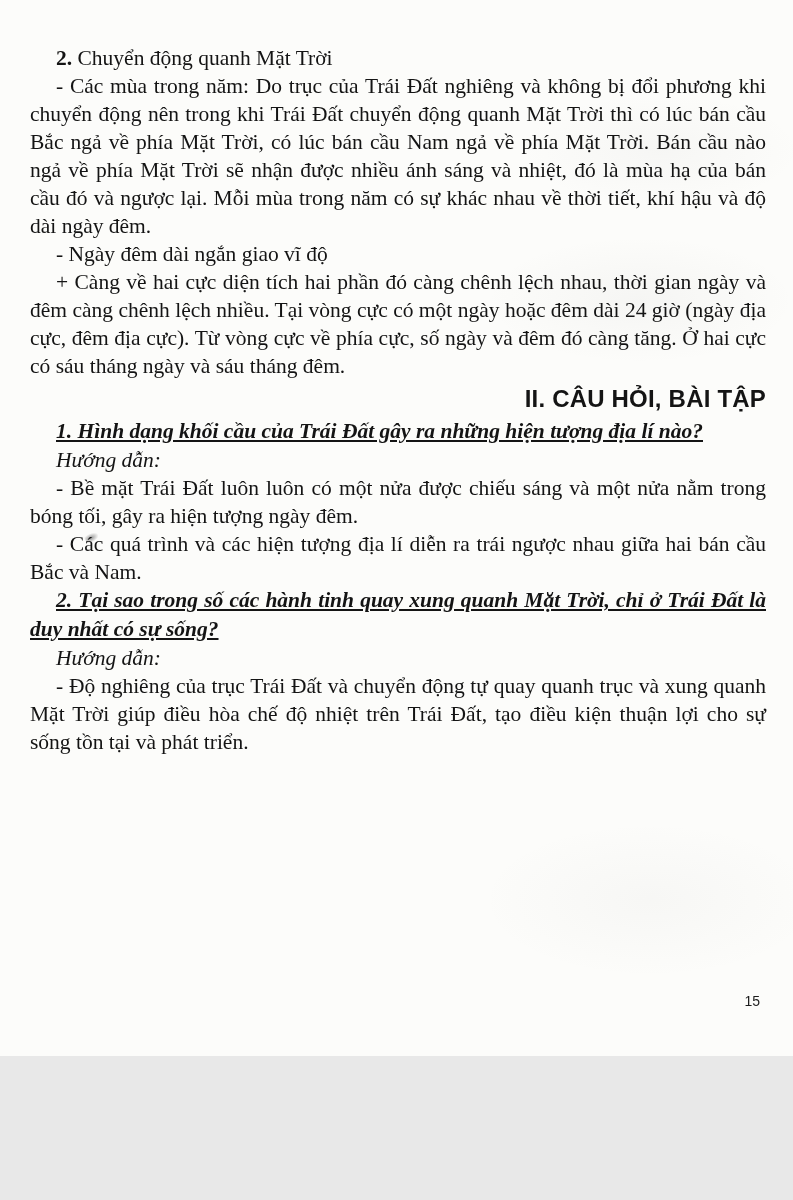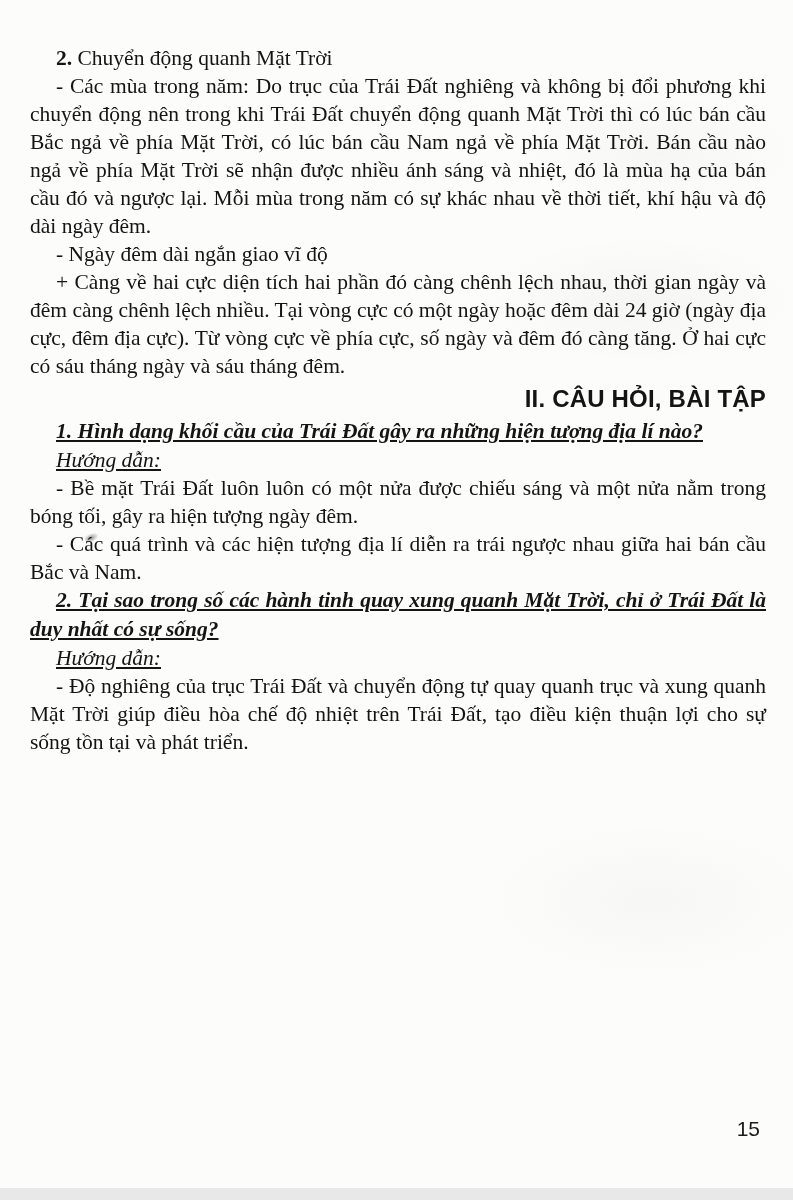--- a/index.html
+++ b/index.html
@@ -1,18 +1,18 @@
 <!DOCTYPE html>
 <html lang="vi"><head>
 <meta charset="utf-8">
 <style>
   html,body{margin:0;padding:0;background:#e8e8e8;}
   .page{
     position:relative;
-    width:793px;height:1188px;
+    width:793px;height:1056px;
     margin:0 auto;
     background:
       radial-gradient(ellipse 220px 90px at 640px 300px, rgba(120,120,120,0.05), rgba(0,0,0,0) 70%),
       radial-gradient(ellipse 200px 80px at 660px 150px, rgba(120,120,120,0.045), rgba(0,0,0,0) 70%),
       radial-gradient(ellipse 240px 110px at 650px 900px, rgba(120,120,120,0.04), rgba(0,0,0,0) 70%),
       linear-gradient(#fcfcfa,#fcfcfa);
     overflow:hidden;
     color:#141414;
   }
   .text-col{
@@ -39,27 +39,26 @@
   .question{
     font-weight:bold;
     font-style:italic;
     text-indent:26px;
     line-height:29px;
     text-decoration:underline;
   }
   .hint{
     font-style:italic;
     text-indent:26px;
-    text-decoration:underline;
   }
   .page-number{
     position:absolute;
     right:33px; bottom:47px;
     font-family:"Liberation Sans","DejaVu Sans",sans-serif;
-    font-size:21px;
+    font-size:14px;
     color:#1c1c1c;
   }
   .smudge{
     position:absolute;
     left:85px; top:533px;
     width:14px; height:9px;
     background:radial-gradient(ellipse at 40% 50%, rgba(60,60,60,0.55), rgba(60,60,60,0) 70%);
     transform:rotate(-25deg);
     pointer-events:none;
   }

